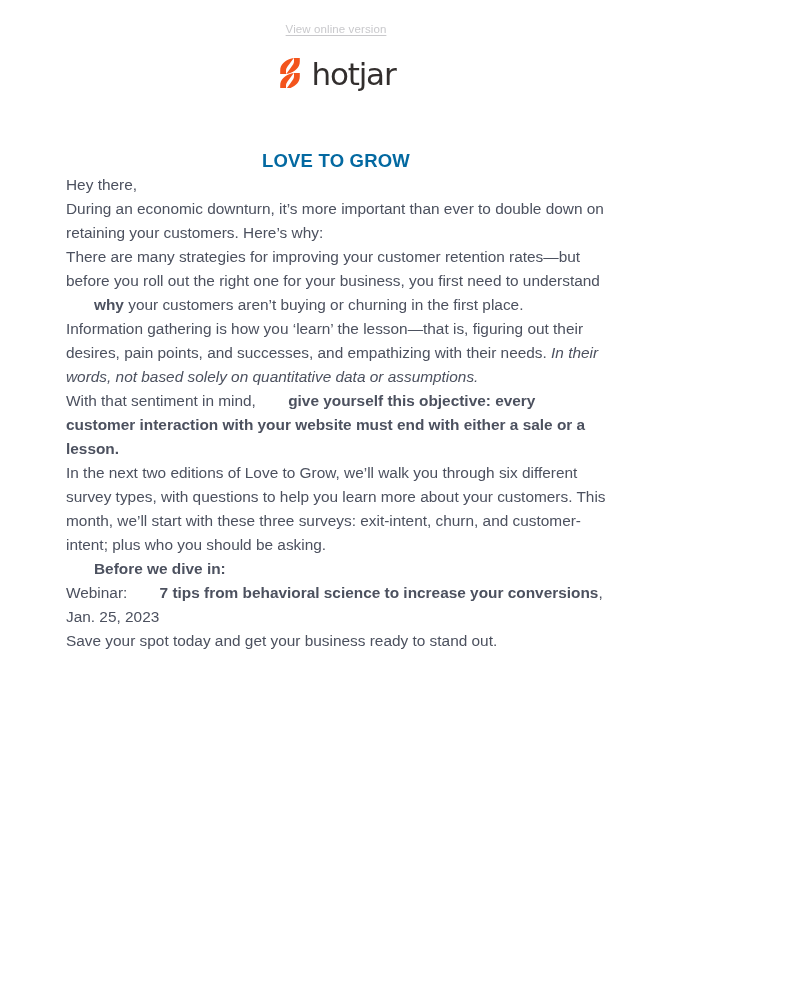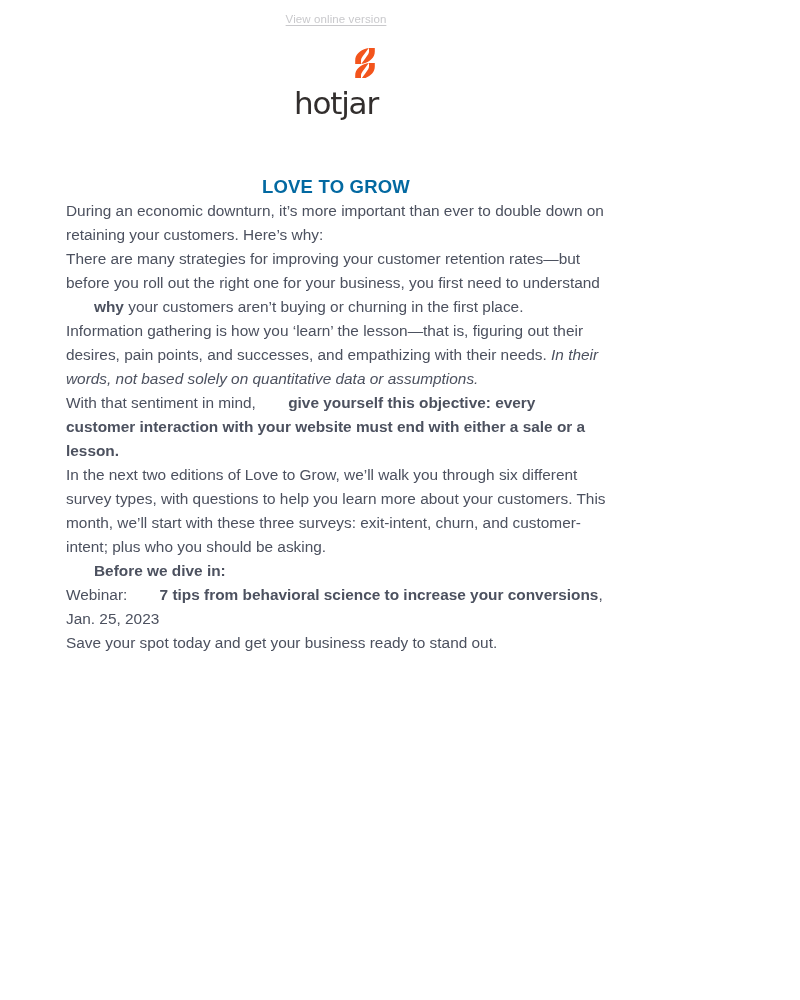--- a/index.html
+++ b/index.html
@@ -13,21 +13,21 @@
     height: 1000px;
     overflow: hidden;
     font-family: "Liberation Sans", sans-serif;
     color: #4c515f;
     -webkit-font-smoothing: antialiased;
   }
 
   .email-wrap {
     width: 672px;
     box-sizing: border-box;
-    padding: 0;
+    padding: 10px;
   }
 
   
   .preheader {
     text-align: center;
     padding-top: 9px;
     padding-bottom: 2px;
   }
   .preheader a {
     font-size: 11.5px;
@@ -39,23 +39,22 @@
   }
 
   
   .logo-row {
     text-align: center;
     padding-top: 19px;
     padding-bottom: 0;
   }
   .logo-lockup {
     display: inline-flex;
-    align-items: flex-end;
+    align-items: flex-start;
     gap: 9px;
-    flex-direction: column;
   }
   .logo-mark {
     width: 26px;
     height: 30px;
     display: block;
   }
   .logo-word {
     font-family: "DejaVu Sans", sans-serif;
     font-size: 31px;
     line-height: 31px;
@@ -132,20 +131,21 @@
         </g>
       </svg>
       <span class="logo-word">hotjar</span>
     </span>
   </div>
 
   <div class="title">LOVE TO GROW</div>
 
   <div class="body-col">
 
+    <p class="gap-greeting">Hey there,</p>
 
     <p class="gap-para">During an economic downturn, it’s more important than ever to double down on retaining your customers. Here’s why:</p>
 
 
     <p class="gap-list"><span>There are many strategies for improving your customer retention rates—but before you roll out the right one for your business, you first need to understand </span><strong>why</strong><span> your customers aren’t buying or churning in the first place.</span></p>
 
     <p class="gap-para"><span>Information gathering is how you ‘learn’ the lesson—that is, figuring out their desires, pain points, and successes, and empathizing with their needs. </span><em>In their words, not based solely on quantitative data or assumptions.</em></p>
 
     <p class="gap-para"><span>With that sentiment in mind, </span><strong>give yourself this objective: every customer interaction with your website must end with either a sale or a lesson.</strong></p>
 

